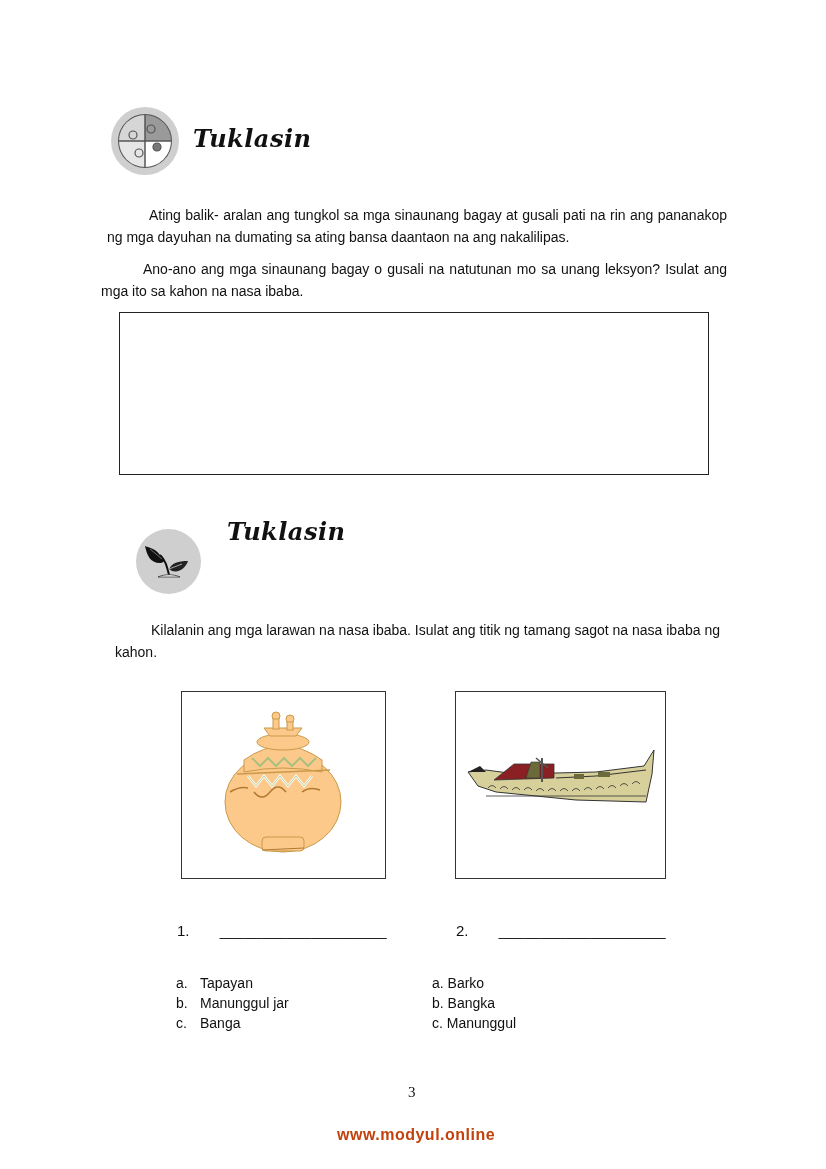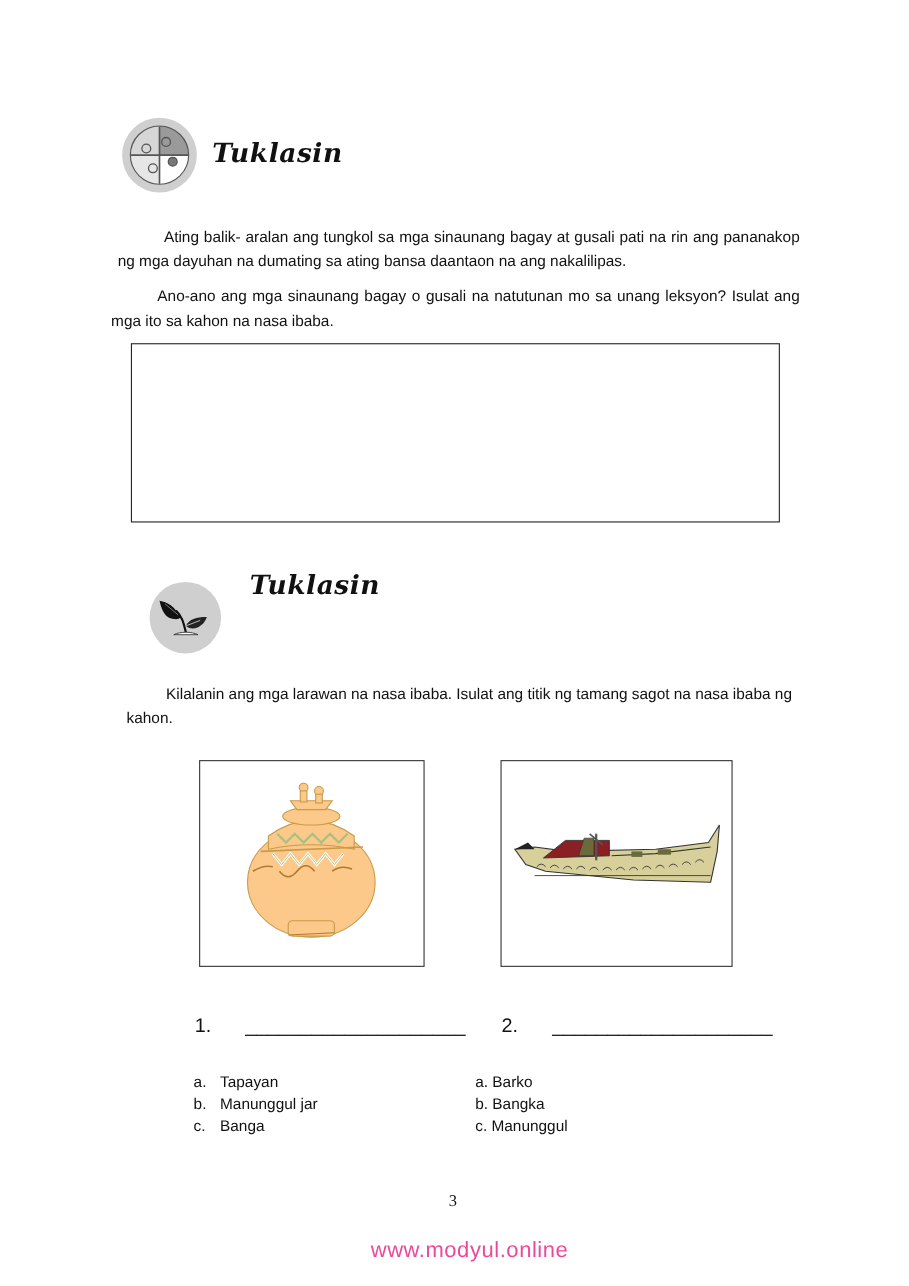--- a/index.html
+++ b/index.html
@@ -4,26 +4,26 @@
 <style>
   html, body { margin:0; padding:0; background:#fff; }
   body { width:826px; height:1169px; position:relative; overflow:hidden;
          font-family:"Liberation Sans", sans-serif; color:#111; }
   .section-icon { position:absolute; border-radius:50%; background:#cfcfcf; }
   .section-title { position:absolute; font-family:"DejaVu Serif", serif; font-weight:bold; font-style:italic; font-size:24px; color:#111; letter-spacing:0.5px; }
   .para { position:absolute; font-size:14px; line-height:22px; text-align:justify; }
   .indent { text-indent:42px; }
   .answer-box { position:absolute; border:1.5px solid #222; box-sizing:border-box; }
   .img-box { position:absolute; border:1.5px solid #333; box-sizing:border-box; background:#fff; }
-  .qline { position:absolute; font-size:18px; }
+  .qline { position:absolute; font-size:15px; }
   .choices { position:absolute; font-size:14px; line-height:20px; }
   .choice { white-space:nowrap; }
   .choice .letter { display:inline-block; width:24px; }
   .page-num { position:absolute; font-family:"Liberation Serif", serif; font-size:15px; }
-  .watermark { position:absolute; font-size:20px; color:#ec4899; letter-spacing:0.5px; }
+  .watermark { position:absolute; font-size:16px; color:#c2410c; letter-spacing:0.5px;font-weight:bold; }
 </style>
 </head>
 <body>
 
 <div class="section-icon" style="left:111px; top:107px; width:68px; height:68px;">
   <svg width="68" height="68" viewBox="0 0 68 68">
     <circle cx="34" cy="34" r="26" fill="#e8e8e8" stroke="#555" stroke-width="2"></circle>
     <path d="M34 8 A26 26 0 0 1 60 34 L34 34 Z" fill="#9a9a9a"></path>
     <path d="M34 34 L60 34 A26 26 0 0 1 34 60 Z" fill="#ffffff"></path>
     <path d="M8 34 A26 26 0 0 1 34 8 L34 34 Z" fill="#d6d6d6"></path>

